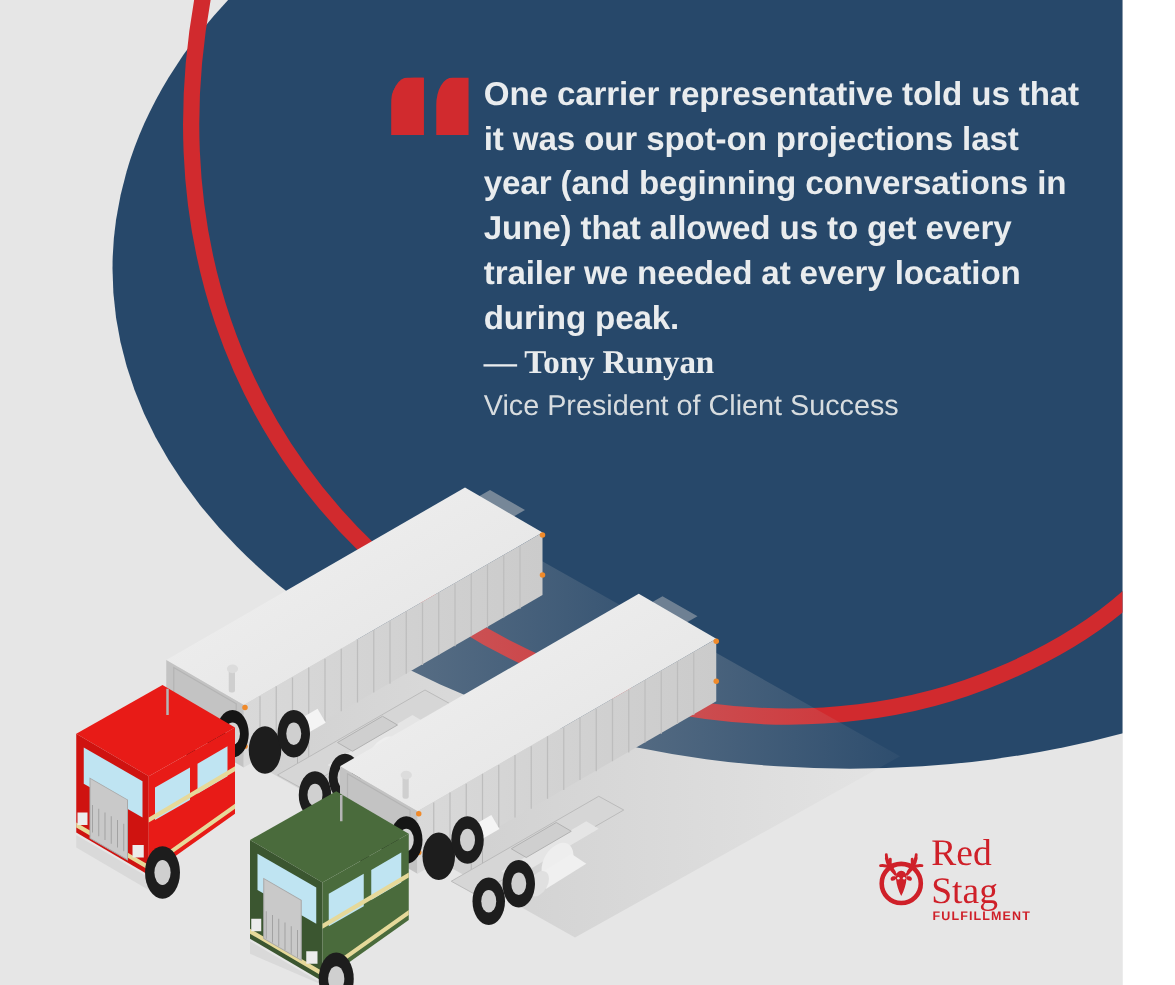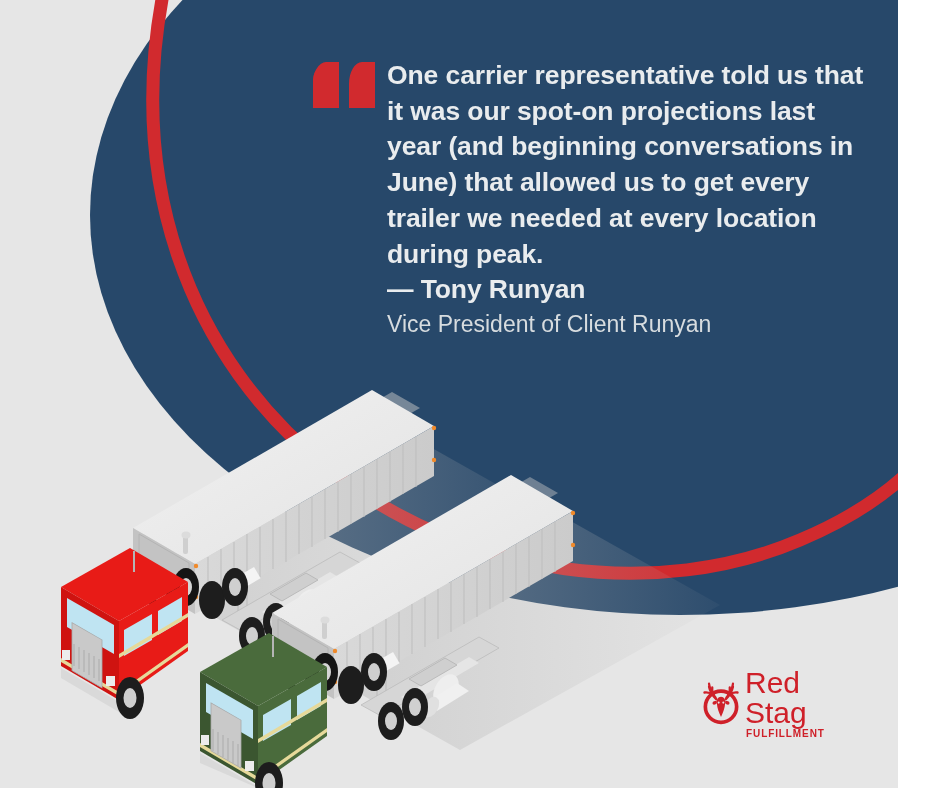--- a/index.html
+++ b/index.html
@@ -56,20 +56,21 @@
     padding: 0 0 0 74px;
   }
   .attrib-name {
     display: block;
     margin: 0;
     color: #e9ecee;
     font-size: 26.5px;
     font-weight: bold;
     line-height: 35.5px;
     letter-spacing: -0.1px;
+    font-family: Liberation Serif, serif;
   }
   .attrib-title {
     display: block;
     margin: 0;
     color: #d7dcdf;
     font-size: 23px;
     font-weight: normal;
     line-height: 33px;
     letter-spacing: 0px;
   }
@@ -87,21 +88,21 @@
     height: 46px;
     flex: 0 0 auto;
   }
   .logo-words {
     margin-left: 1px;
     line-height: 1;
   }
   .logo-name {
     display: block;
     color: #cf2029;
-    font-family: Liberation Sans, sans-serif;
+    font-family: Liberation Serif, serif;
     font-size: 30px;
     font-weight: normal;
     line-height: 30px;
     letter-spacing: 0px;
   }
   .logo-sub {
     display: block;
     color: #cf2029;
     font-family: "Liberation Sans", sans-serif;
     font-size: 10px;
@@ -348,21 +349,21 @@
 
   <div class="quote-block">
     <svg class="quote-mark" viewBox="0 0 62 46">
       <path d="M 0 0 L 26 0 L 26 46 L 0 46 L 0 18 A 18 18 0 0 1 18 0 L 0 0 Z" fill="#d12a2e"></path>
       <path d="M 0 46 L 26 46 L 26 0 L 13 0 A 13 22 0 0 0 0 22 Z" fill="#d12a2e"></path>
       <path d="M 36 0 L 62 0 L 62 46 L 36 46 L 36 22 A 13 22 0 0 1 49 0 Z" fill="#d12a2e"></path>
     </svg>
     <p class="quote-text">One carrier representative told us that it was our spot-on projections last year (and beginning conversations in June) that allowed us to get every trailer we needed at every location during peak.</p>
     <div class="attribution">
       <span class="attrib-name">— Tony Runyan</span>
-      <span class="attrib-title">Vice President of Client Runyan</span>
+      <span class="attrib-title">Vice President of Client Success</span>
     </div>
   </div>
 
   <div class="logo">
     <svg class="logo-mark" viewBox="0 0 100 100">
       <circle cx="50" cy="56" r="34" fill="none" stroke="#cf2029" stroke-width="8"></circle>
 
       <g fill="none" stroke="#cf2029" stroke-width="5" stroke-linecap="round">
         <path d="M 40 40 C 32 32, 26 24, 24 12"></path>
         <path d="M 34 30 C 28 26, 22 24, 14 25"></path>

